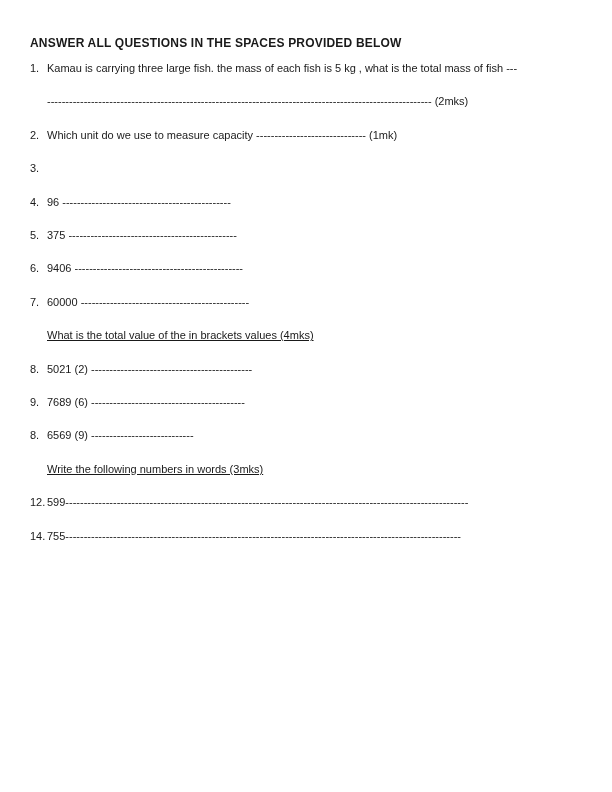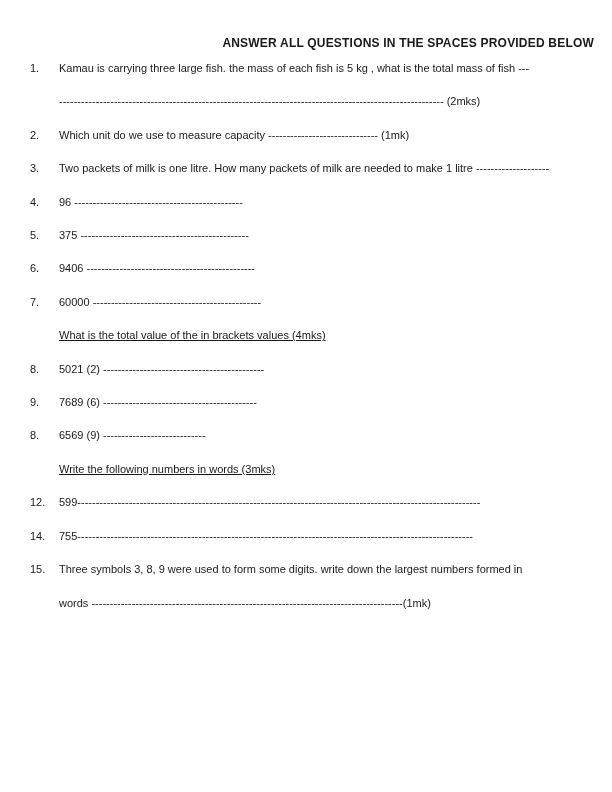--- a/index.html
+++ b/index.html
@@ -16,42 +16,41 @@
     overflow: hidden;
   }
   .sheet {
     box-sizing: border-box;
     width: 612px;
     height: 792px;
     padding: 34px 18px 0 30px;
     background: #ffffff;
   }
   .title {
-    text-align: right;
+    text-align: left;
     font-weight: 700;
     font-size: 12px;
     line-height: 18px;
     letter-spacing: 0.2px;
     white-space: pre;
   }
   .qlist { width: 100%; }
   .row {
     display: flex;
     line-height: 33.4px;
   }
   .num {
     flex: 0 0 17px;
     width: 17px;
     white-space: pre;
   }
   .text {
     flex: 1;
     min-width: 0;
     overflow: hidden;
-    margin-left: 12px;
   }
   .line {
     white-space: pre;
     overflow: hidden;
   }
   .heading .line {
     text-decoration: underline;
   }
 </style>
 </head>
@@ -73,21 +72,20 @@
     <div class="row">
       <span class="num">2.</span>
       <div class="text">
         <div class="line">Which unit do we use to measure capacity ------------------------------ (1mk)</div>
       </div>
     </div>
 
     <div class="row">
       <span class="num">3.</span>
       <div class="text">
-        <div class="line">Two packets of milk is one litre. How many packets of milk are needed to make 1 litre --------------------</div>
       </div>
     </div>
 
 
     <div class="row">
       <span class="num">4.</span>
       <div class="text">
         <div class="line">96 ----------------------------------------------</div>
       </div>
     </div>
@@ -157,22 +155,15 @@
     </div>
 
 
     <div class="row">
       <span class="num">14.</span>
       <div class="text">
         <div class="line">755------------------------------------------------------------------------------------------------------------</div>
       </div>
     </div>
 
-    <div class="row">
-      <span class="num">15.</span>
-      <div class="text">
-        <div class="line">Three symbols 3, 8, 9 were used to form some digits. write down the largest numbers formed in</div>
-        <div class="line">words -------------------------------------------------------------------------------------(1mk)</div>
-      </div>
-    </div>
 
   </div>
 </div>
 
 </body></html>

